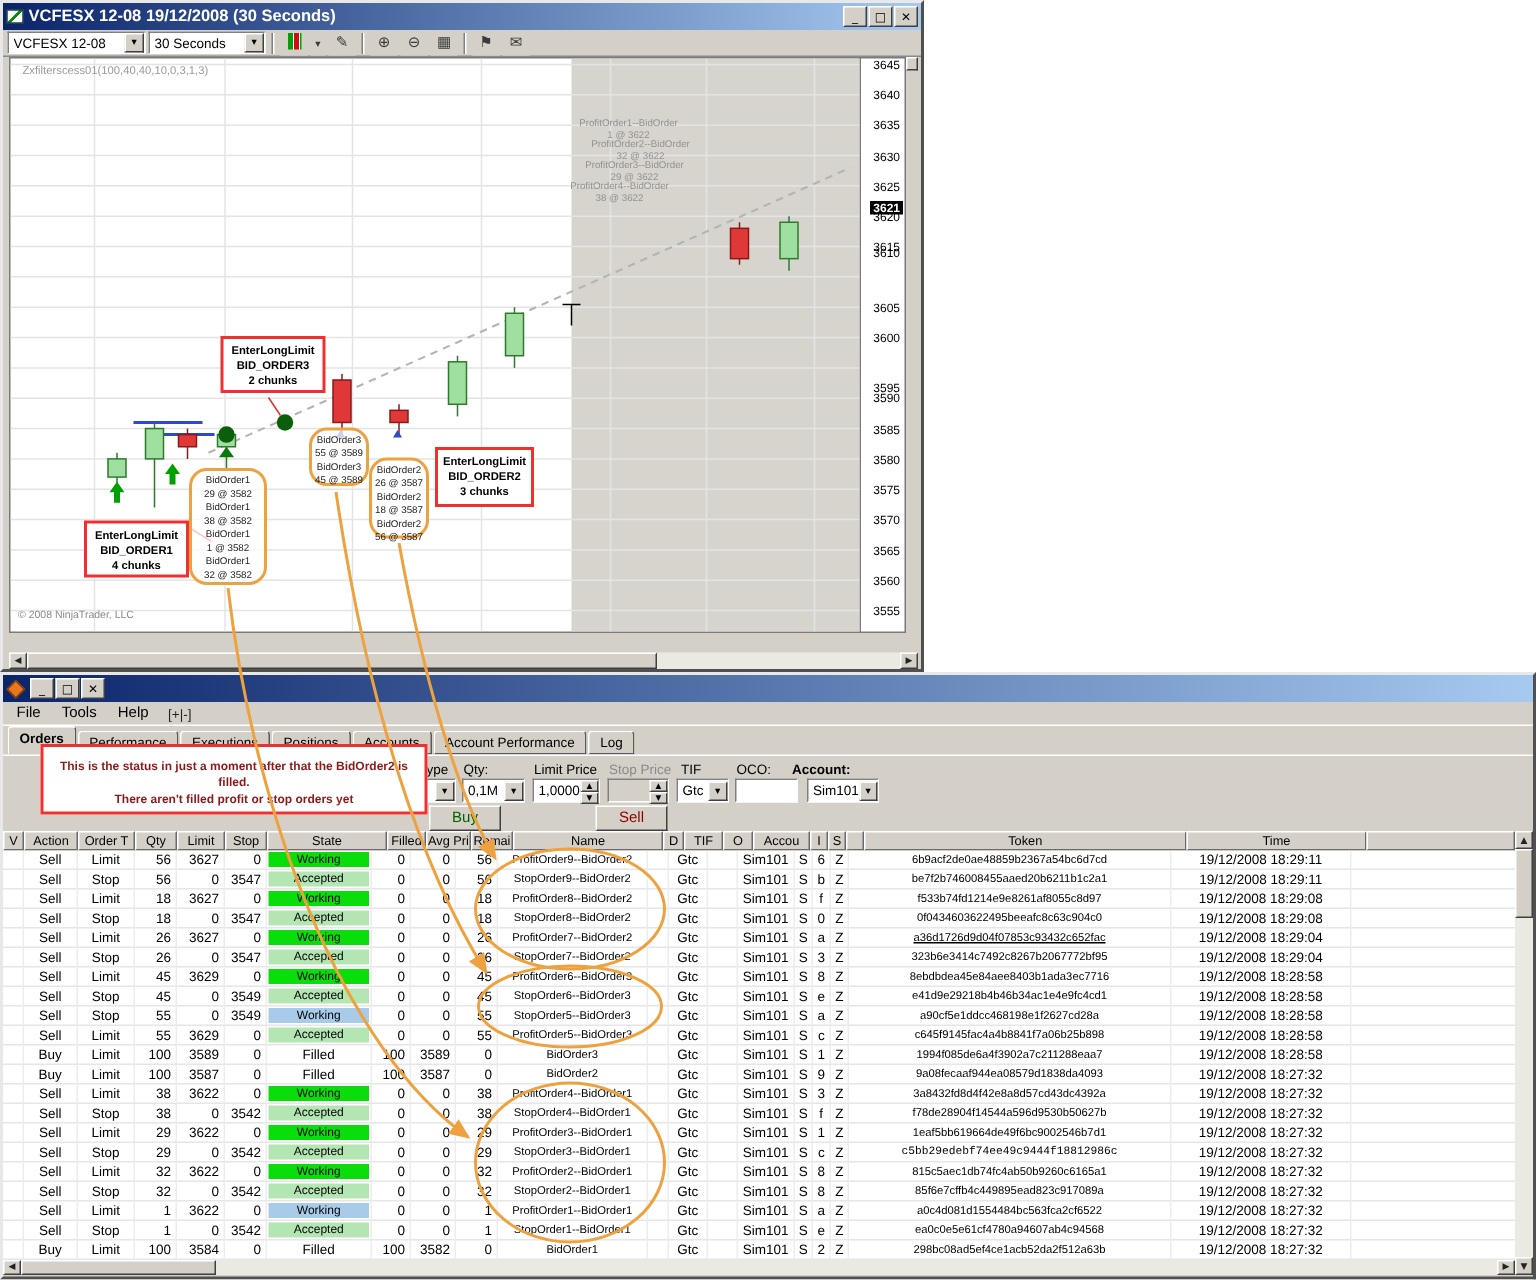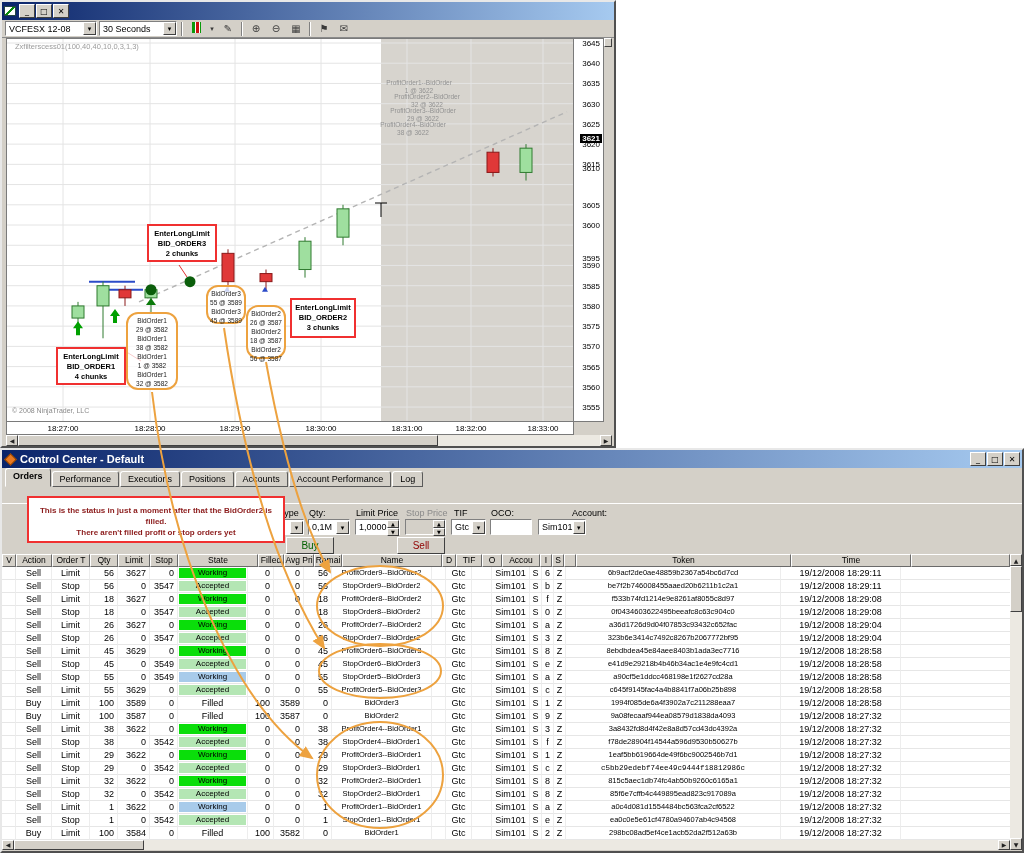--- a/index.html
+++ b/index.html
@@ -107,20 +107,21 @@
   .overlay { position:absolute; left:0; top:0; z-index:60; pointer-events:none; }
   .oline { stroke:var(--annotation_orange); stroke-width:2; fill:none; }
   .oell  { stroke:var(--annotation_orange); stroke-width:2; fill:none; }
 </style>
 </head>
 <body>
 
 <section class="win" style="left:0;top:0;width:616px;height:448px;">
   <div class="titlebar">
     <span class="chart-ico"></span>
+    <span class="t">VCFESX 12-08  19/12/2008 (30 Seconds)</span>
     <span class="tb-btns">
       <button class="tbb">_</button>
       <button class="tbb">□</button>
       <button class="tbb">✕</button>
     </span>
   </div>
   <div class="toolbar">
     <div class="combo" style="width:92px;">
       <span class="val">VCFESX 12-08</span>
       <span class="dd">▾</span>
@@ -286,65 +287,61 @@
       <span class="pa-tick" style="top: 283.15px;">3575</span>
       <span class="pa-tick" style="top: 303.375px;">3570</span>
       <span class="pa-tick" style="top: 323.6px;">3565</span>
       <span class="pa-tick" style="top: 343.825px;">3560</span>
       <span class="pa-tick" style="top: 364.05px;">3555</span>
       <div class="pa-last" style="top: 95.08px;">3621</div>
     </div>
   <div class="right-strip">
     <span class="rs-btn"></span>
   </div>
-  <div class="time-axis" id="time-axis">
-      <span class="ta-label" style="left: 56px;">18:27:00</span>
-      <span class="ta-label" style="left: 143px;">18:28:00</span>
-      <span class="ta-label" style="left: 228px;">18:29:00</span>
-      <span class="ta-label" style="left: 314px;">18:30:00</span>
-      <span class="ta-label" style="left: 400px;">18:31:00</span>
-      <span class="ta-label" style="left: 464px;">18:32:00</span>
-      <span class="ta-label" style="left: 536px;">18:33:00</span>
-    </div>
 
   <div class="sbar" style="left:4px;top:433px;width:606px;height:11px;">
     <span class="sbtn" style="left:0;top:0;width:12px;height:11px;line-height:9px;">◀</span>
     <span class="sthumb" style="left:12px;top:0;width:420px;height:11px;"></span>
     <span class="sbtn" style="right:0;top:0;width:12px;height:11px;line-height:9px;">▶</span>
   </div>
 </section>
 
 <section class="win" style="left:0;top:448px;width:1024px;height:405px;">
   <div class="titlebar">
     <span class="cc-ico"></span>
-    <span class="t">Control Center - Default</span>
     <span class="tb-btns">
       <button class="tbb">_</button>
       <button class="tbb">□</button>
       <button class="tbb">✕</button>
     </span>
   </div>
+  <div class="menubar" id="menu-items">
+      <span class="menu-item">File</span>
+      <span class="menu-item">Tools</span>
+      <span class="menu-item">Help</span>
+      <span class="menu-extra">[+|-]</span>
+    </div>
   <div class="tabstrip" id="tabstrip">
       <span class="tab active">Orders</span>
       <span class="tab">Performance</span>
       <span class="tab">Executions</span>
       <span class="tab">Positions</span>
       <span class="tab">Accounts</span>
       <span class="tab">Account Performance</span>
       <span class="tab">Log</span>
     </div>
 
   <div class="entry">
     <span class="flabel" style="left:252px;">Order Type</span>
     <span class="flabel" style="left:307px;">Qty:</span>
     <span class="flabel" style="left:354px;">Limit Price</span>
     <span class="flabel dis" style="left:404px;">Stop Price</span>
     <span class="flabel" style="left:452px;">TIF</span>
     <span class="flabel" style="left:489px;">OCO:</span>
-    <span class="flabel" style="left:570px;">Account:</span>
+    <span class="flabel" style="left:526px;font-weight:bold;">Account:</span>
 
     <div class="ffield" style="left:200px;width:102px;">
       <span class="val"></span>
       <span class="dd updn-one" style="margin-left:auto;width:13px;height:13px;background:#D4D0C8;border:1px solid;border-color:#fff #404040 #404040 #fff;text-align:center;font-size:7px;line-height:12px;">▾</span>
     </div>
     <div class="ffield" style="left:306px;width:42px;">
       <span class="val">0,1M</span>
       <span style="margin-left:auto;width:13px;height:13px;background:#D4D0C8;border:1px solid;border-color:#fff #404040 #404040 #fff;text-align:center;font-size:7px;line-height:12px;">▾</span>
     </div>
     <div class="ffield" style="left:353px;width:45px;">
@@ -520,21 +517,21 @@
         <div class="td al-r" style="width: 30px;">0</div>
         <div class="td al-r" style="width: 28px;">26</div>
         <div class="td al-c sm" style="width: 100px;">ProfitOrder7--BidOrder2</div>
         <div class="td al-c" style="width: 14px;"></div>
         <div class="td al-c" style="width: 26px;">Gtc</div>
         <div class="td al-c" style="width: 20px;"></div>
         <div class="td al-c" style="width: 38px;">Sim101</div>
         <div class="td al-c" style="width: 12px;">S</div>
         <div class="td al-c" style="width: 12px;">a</div>
         <div class="td al-c" style="width: 12px;">Z</div>
-        <div class="td al-c sm" style="width: 215px;">a36d1726d9d04f07853c93432c652fac</div>
+        <div class="td al-c sm" style="width: 215px; text-decoration: underline;">a36d1726d9d04f07853c93432c652fac</div>
         <div class="td al-c" style="width: 120px;">19/12/2008 18:29:04</div>
         <div class="td-fill"></div>
       </div>
       <div class="tr">
         <div class="td al-c" style="width: 14px;"></div>
         <div class="td al-c" style="width: 36px;">Sell</div>
         <div class="td al-c" style="width: 38px;">Stop</div>
         <div class="td al-r" style="width: 28px;">26</div>
         <div class="td al-r" style="width: 32px;">0</div>
         <div class="td al-r" style="width: 28px;">3547</div>

